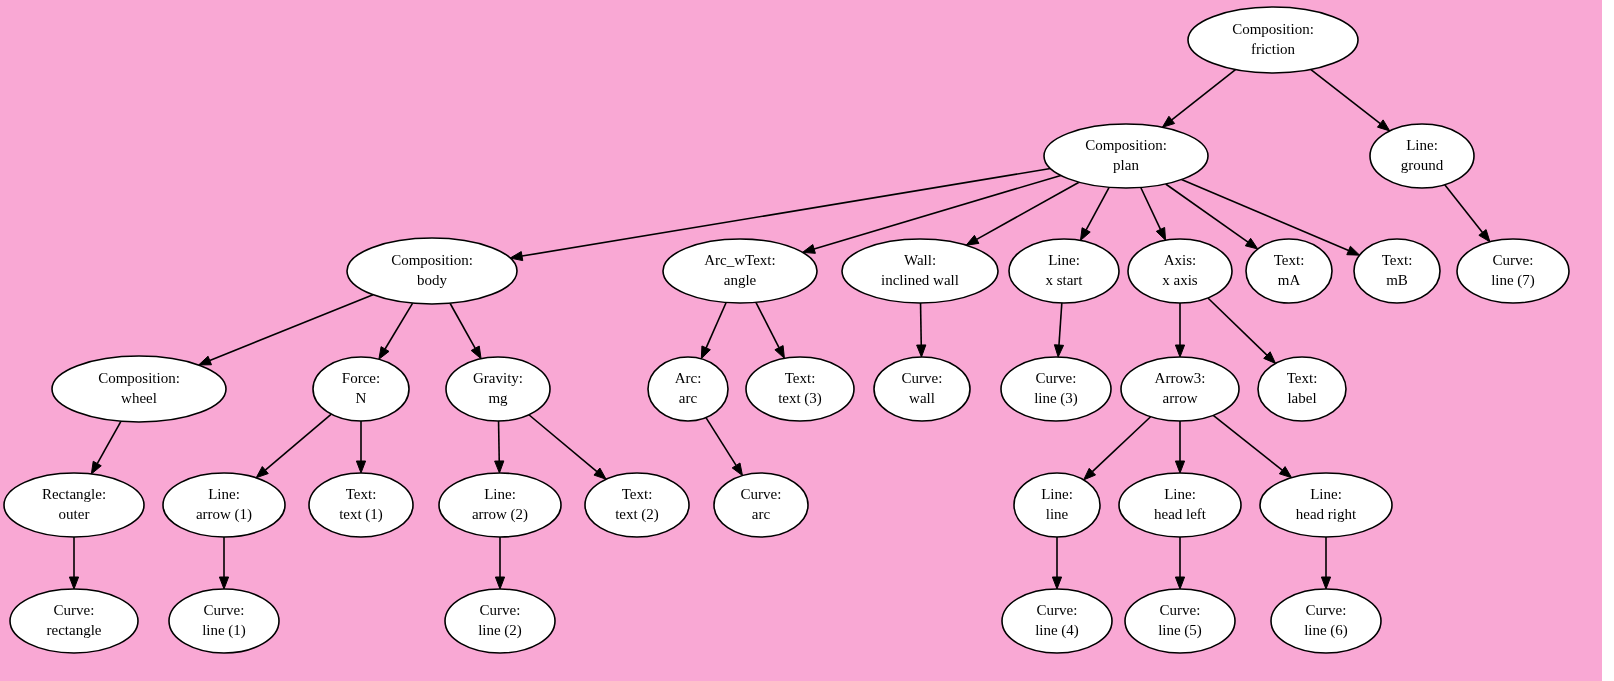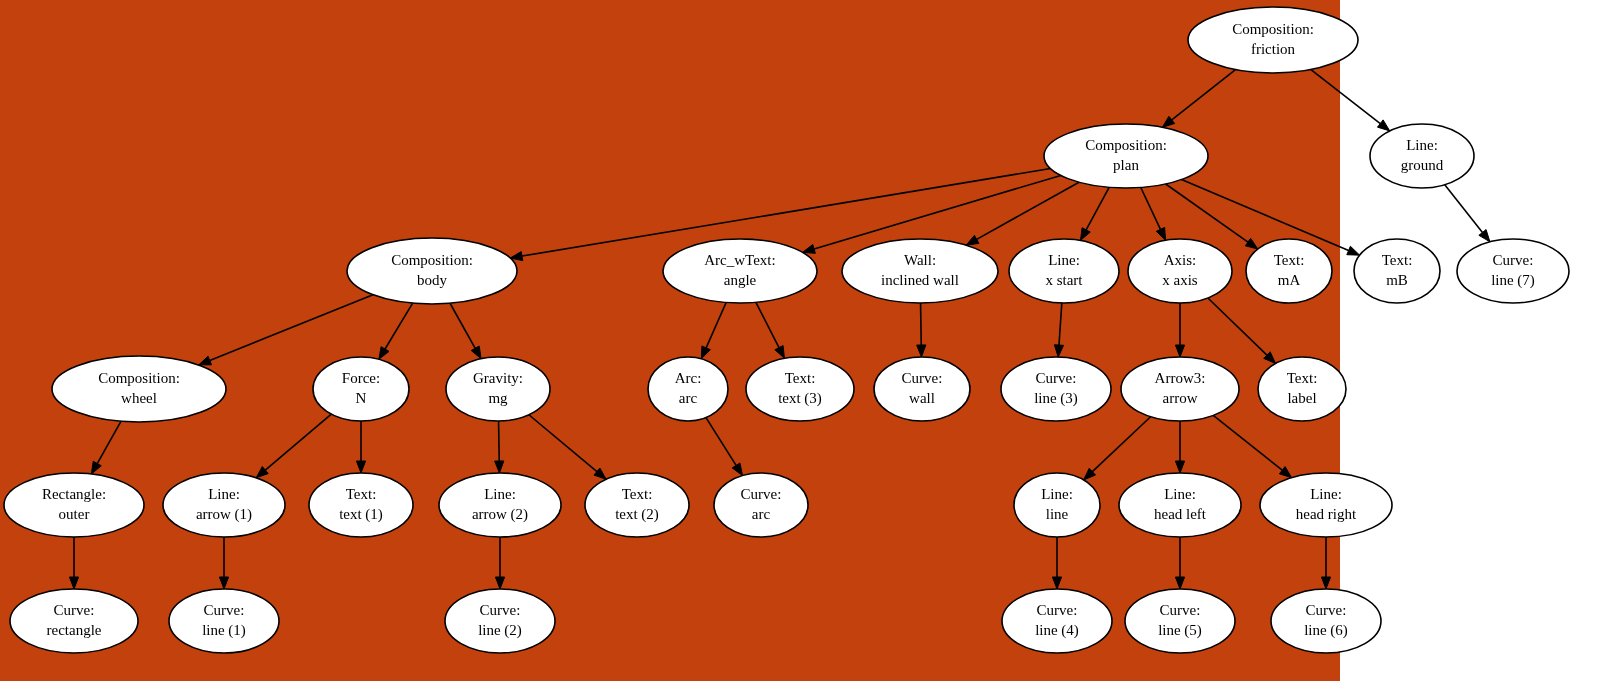--- a/index.html
+++ b/index.html
@@ -9,23 +9,23 @@
     background: #ffffff;
   }
   body {
     width: 1614px;
     height: 681px;
     overflow: hidden;
     font-family: "Liberation Serif", "DejaVu Serif", serif;
   }
   #graph-root {
     position: relative;
-    width: 1340px;
+    width: 1602px;
     height: 681px;
-    background: #c2410c;
+    background: #f9a8d4;
   }
   svg#graph-canvas {
     display: block;
     width: 1614px;
     height: 681px;
   }
   .node-ellipse {
     fill: #ffffff;
     stroke: #000000;
     stroke-width: 1.6;

